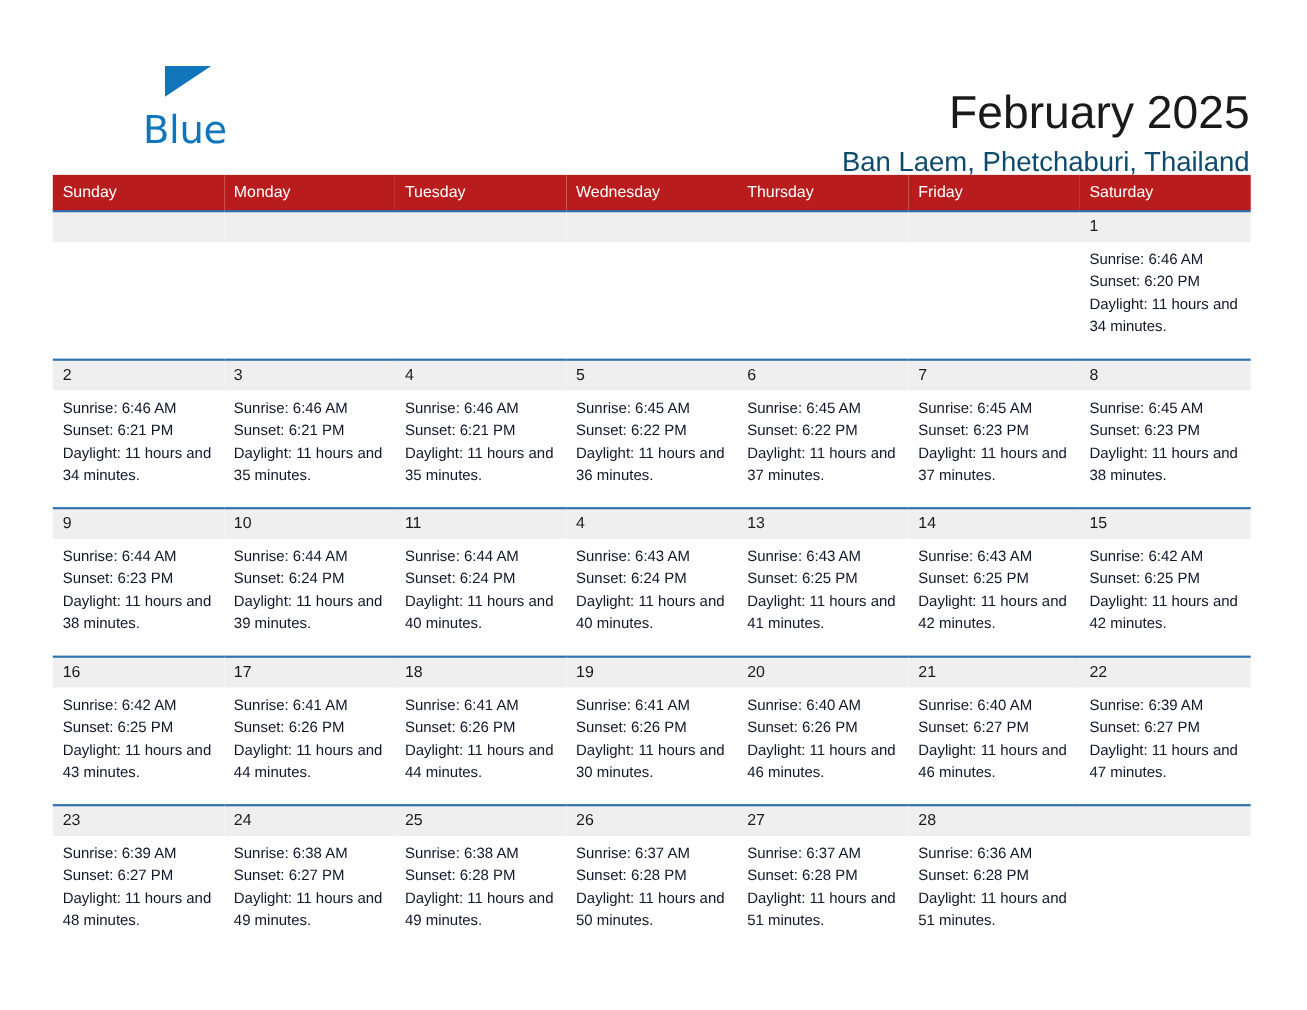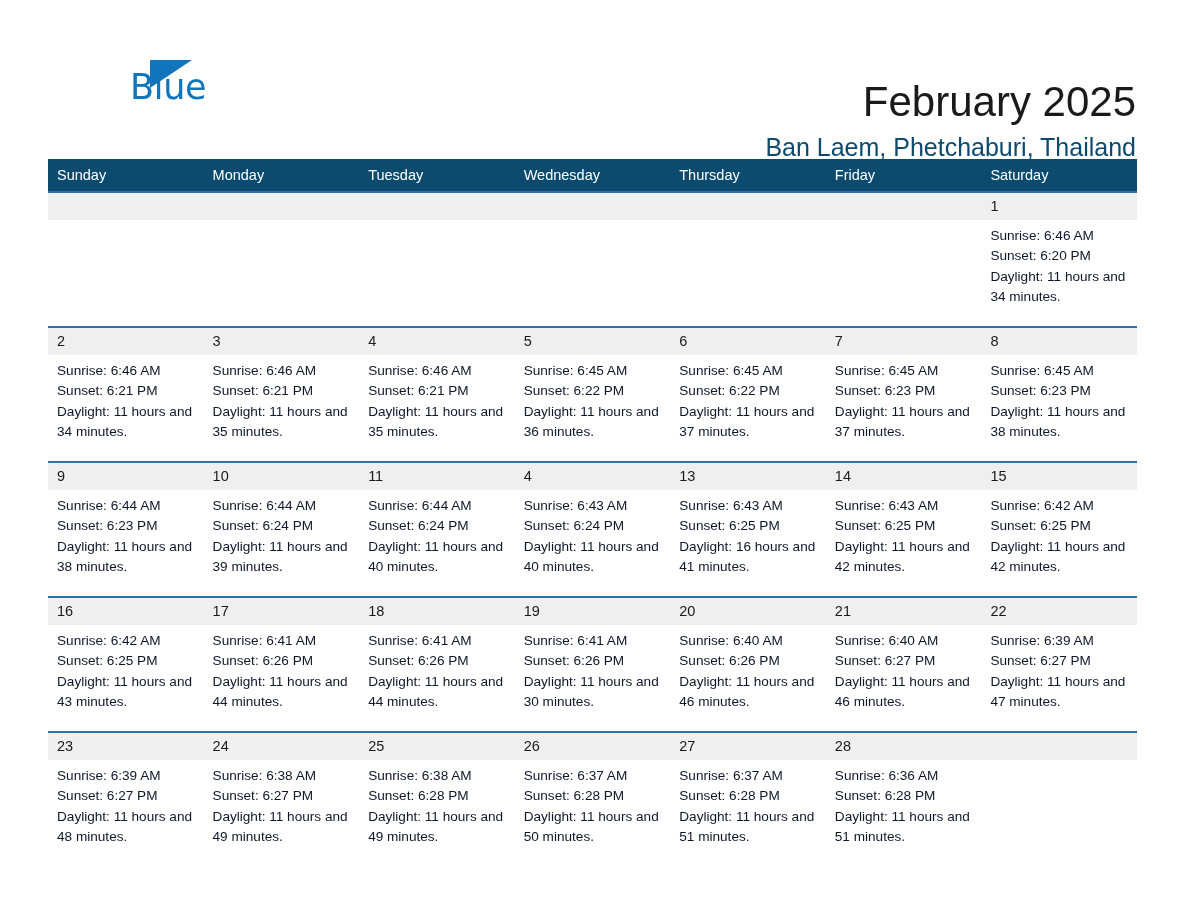--- a/index.html
+++ b/index.html
@@ -53,21 +53,21 @@
     left: 93px;
     top: 8px;
     width: 0;
     height: 0;
     border-left: 42px solid #1175bc;
     border-bottom: 28px solid transparent;
   }
   .logo-blue {
     position: absolute;
     left: 73px;
-    top: 15px;
+    top: 47px;
     font-size: 35px;
     line-height: 40px;
     color: #1175bc;
     letter-spacing: -0.3px;
     font-family: "DejaVu Sans", sans-serif;
     font-weight: 400;
   }
 
   .title-block {
     position: absolute;
@@ -99,21 +99,21 @@
     position: absolute;
     left: 48px;
     top: 159px;
     width: 1089px;
     border-collapse: collapse;
     table-layout: fixed;
   }
   .calendar col { width: 155.57px; }
 
   .calendar thead th {
-    background: #0c4a6e;
+    background: #b91c1c;
     color: #ffffff;
     font-size: 14.5px;
     font-weight: 400;
     text-align: left;
     padding: 7px 0 7px 9px;
     height: 18px;
     font-family: "Liberation Sans", sans-serif;
     border: none;
   }
 
@@ -309,21 +309,21 @@
               <div>Sunrise: 6:43 AM</div>
               <div>Sunset: 6:24 PM</div>
               <div>Daylight: 11 hours and 40 minutes.</div>
             </div>
           </td>
           <td>
             <div class="daynum">13</div>
             <div class="dayinfo">
               <div>Sunrise: 6:43 AM</div>
               <div>Sunset: 6:25 PM</div>
-              <div>Daylight: 16 hours and 41 minutes.</div>
+              <div>Daylight: 11 hours and 41 minutes.</div>
             </div>
           </td>
           <td>
             <div class="daynum">14</div>
             <div class="dayinfo">
               <div>Sunrise: 6:43 AM</div>
               <div>Sunset: 6:25 PM</div>
               <div>Daylight: 11 hours and 42 minutes.</div>
             </div>
           </td>

